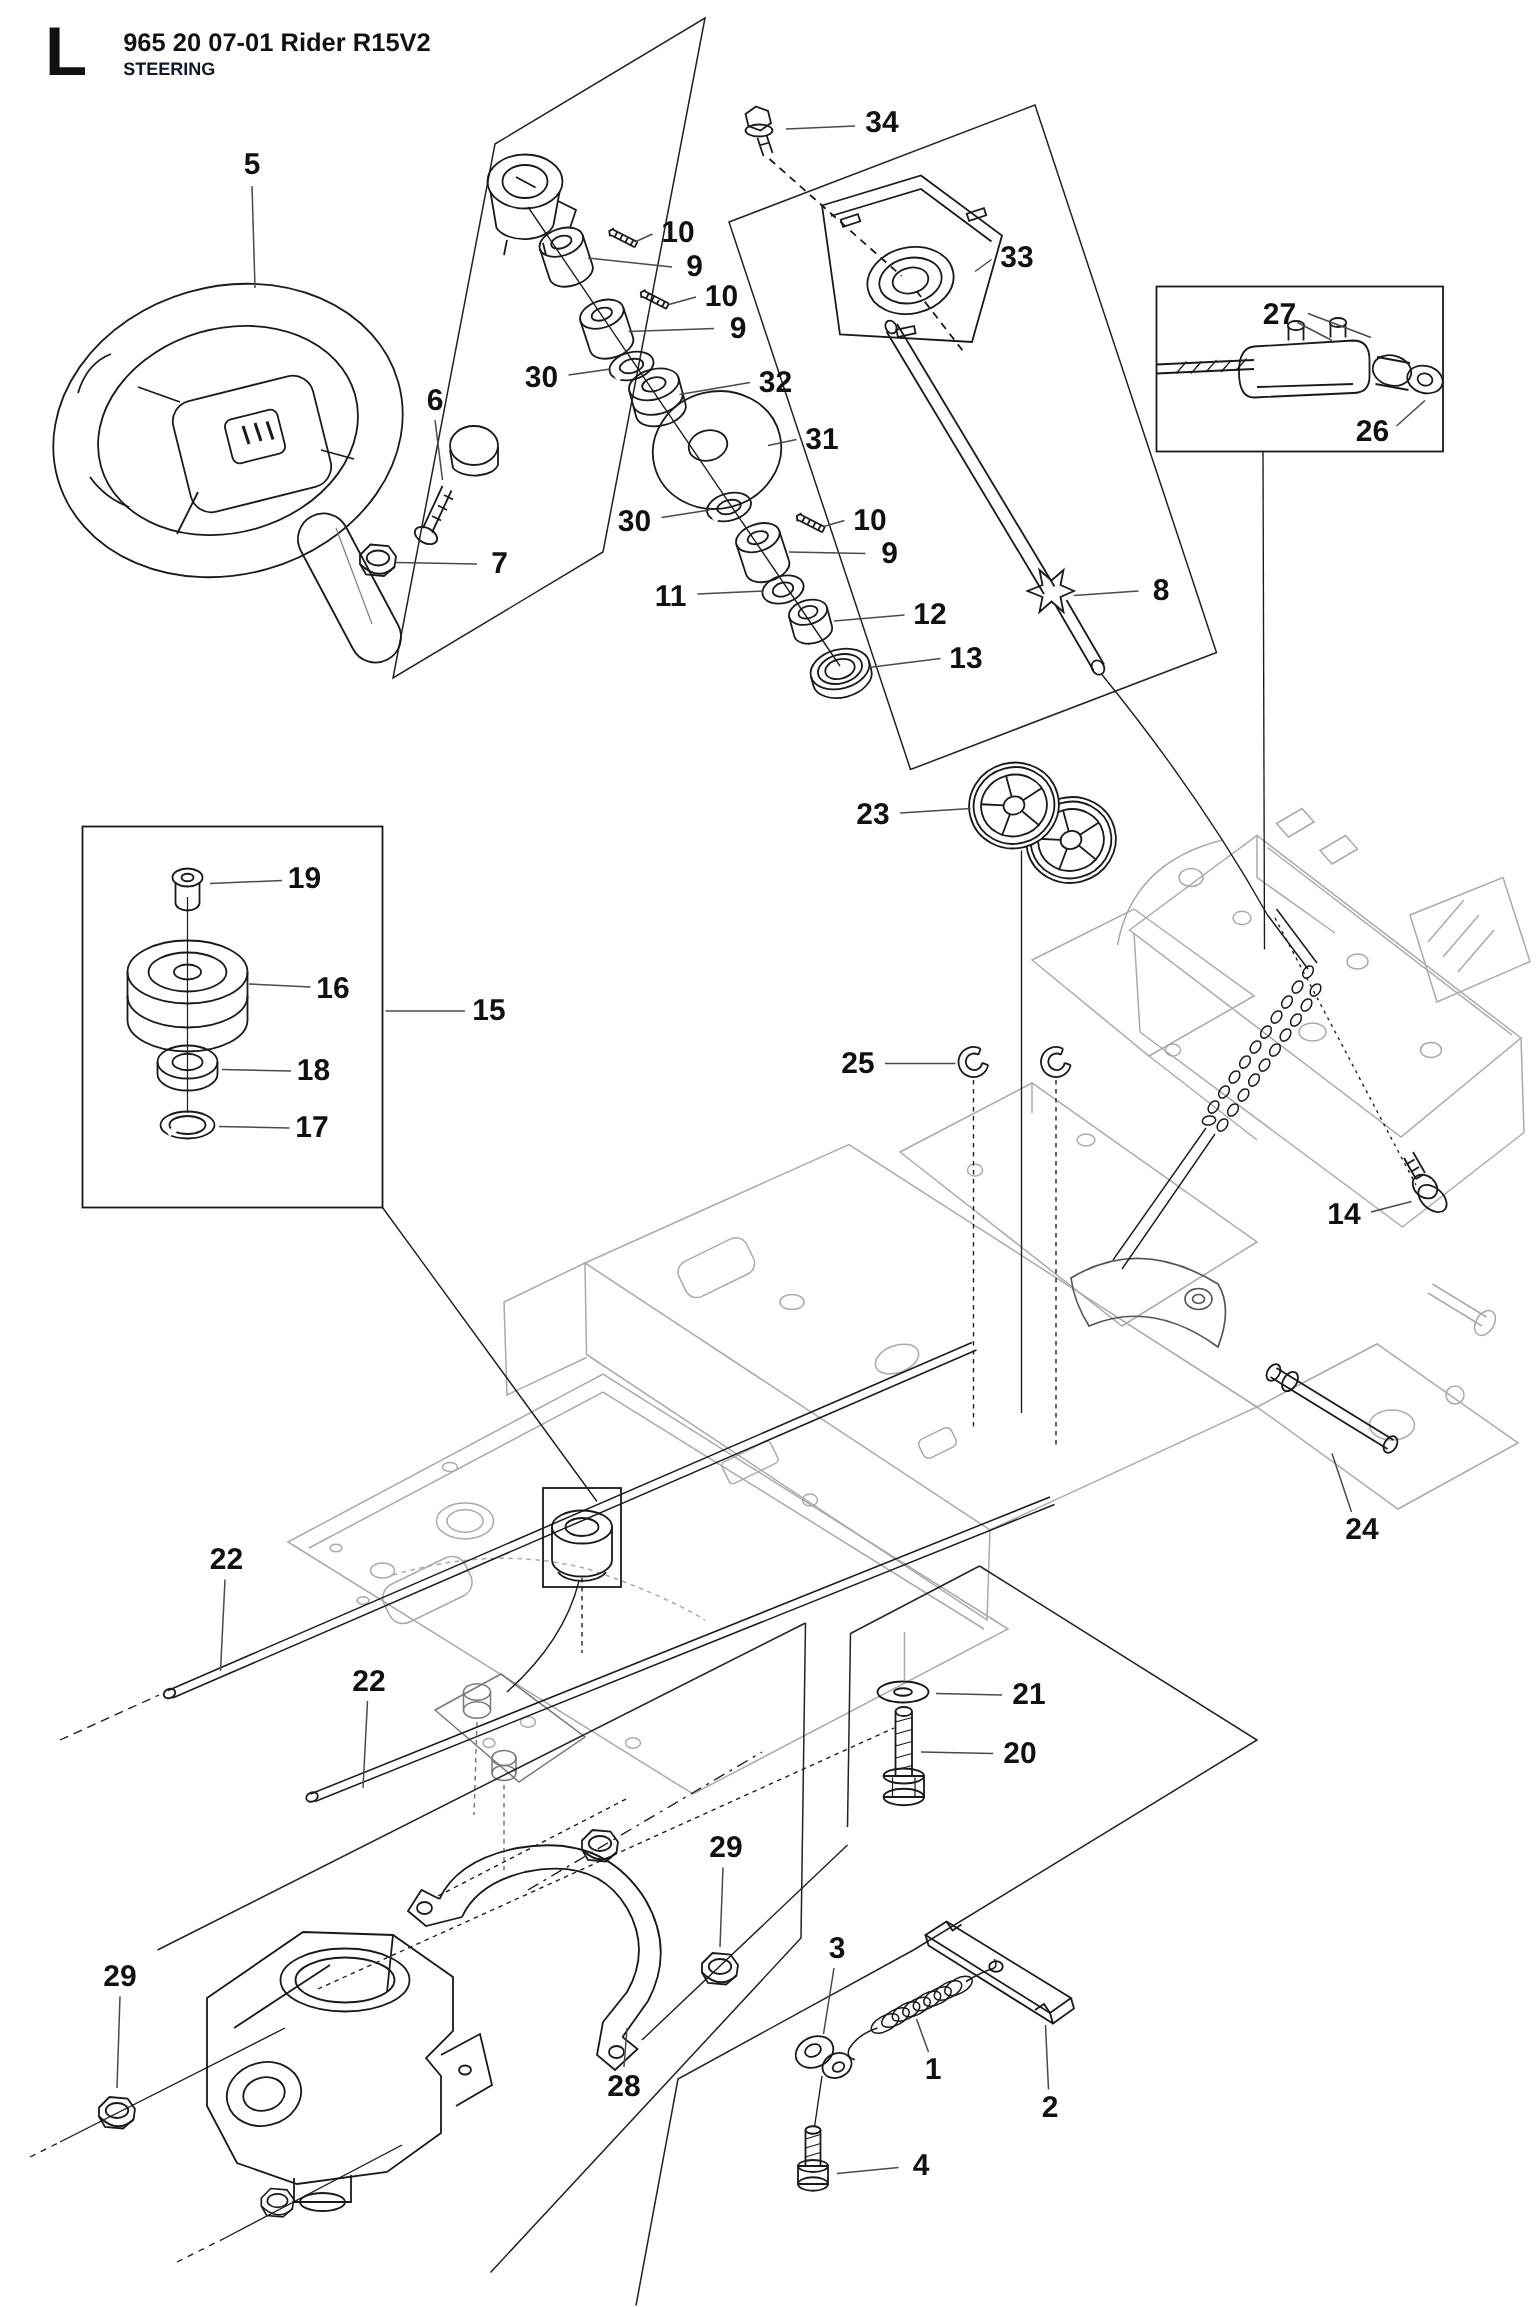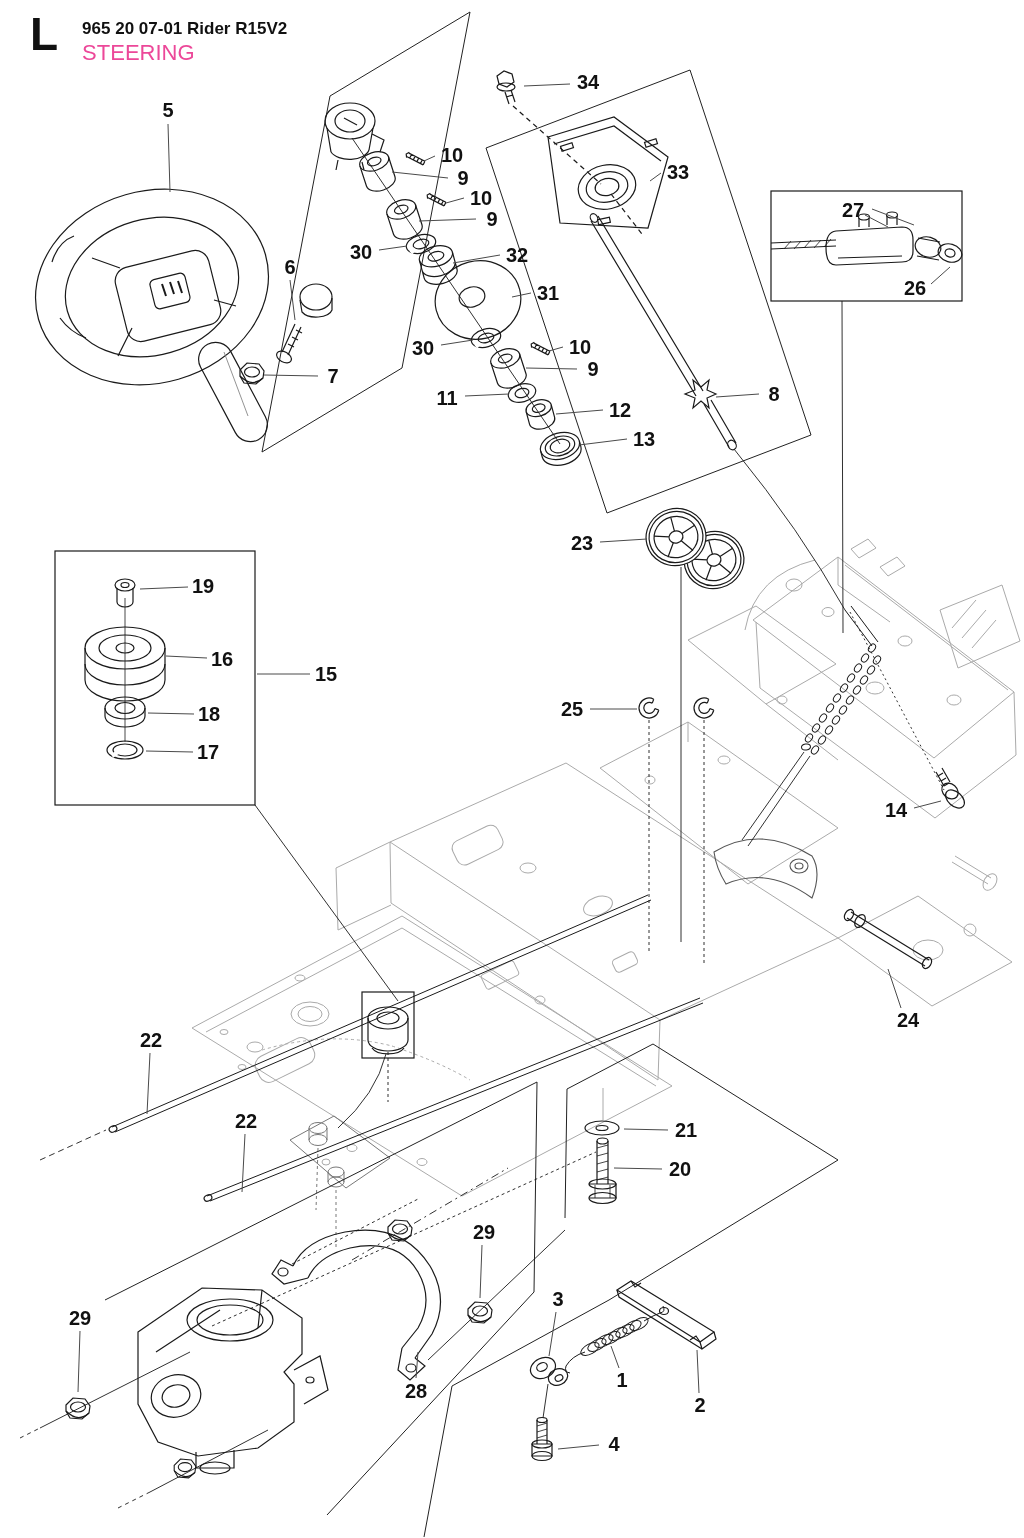--- a/index.html
+++ b/index.html
@@ -2,21 +2,21 @@
 <html><head>
 <meta charset="utf-8">
 <style>
   html,body{margin:0;padding:0;background:#ffffff;}
   .page{position:relative;width:1024px;height:1538px;background:#fff;overflow:hidden;
         font-family:"Liberation Sans",sans-serif;}
   .hdr{position:absolute;top:14px;left:30px;display:flex;align-items:flex-start;}
   .hdr .letter{font-size:46px;font-weight:700;color:#111;line-height:0.9;letter-spacing:-2px;}
   .hdr .titles{margin-left:26px;padding-top:4px;}
   .hdr .t1{font-size:17px;font-weight:700;color:#111;line-height:1.25;}
-  .hdr .t2{font-size:22px;font-weight:400;color:#ec4899;line-height:1.25;}
+  .hdr .t2{font-size:12px;font-weight:700;color:#0f172a;line-height:1.25;}
   svg{position:absolute;top:0;left:0;}
   svg .lbl{font-family:"Liberation Sans",sans-serif;font-weight:700;font-size:20px;fill:#111;}
 </style>
 </head>
 <body>
 
 <div class="page">
 
   <div class="hdr">
     <div class="letter">L</div>

